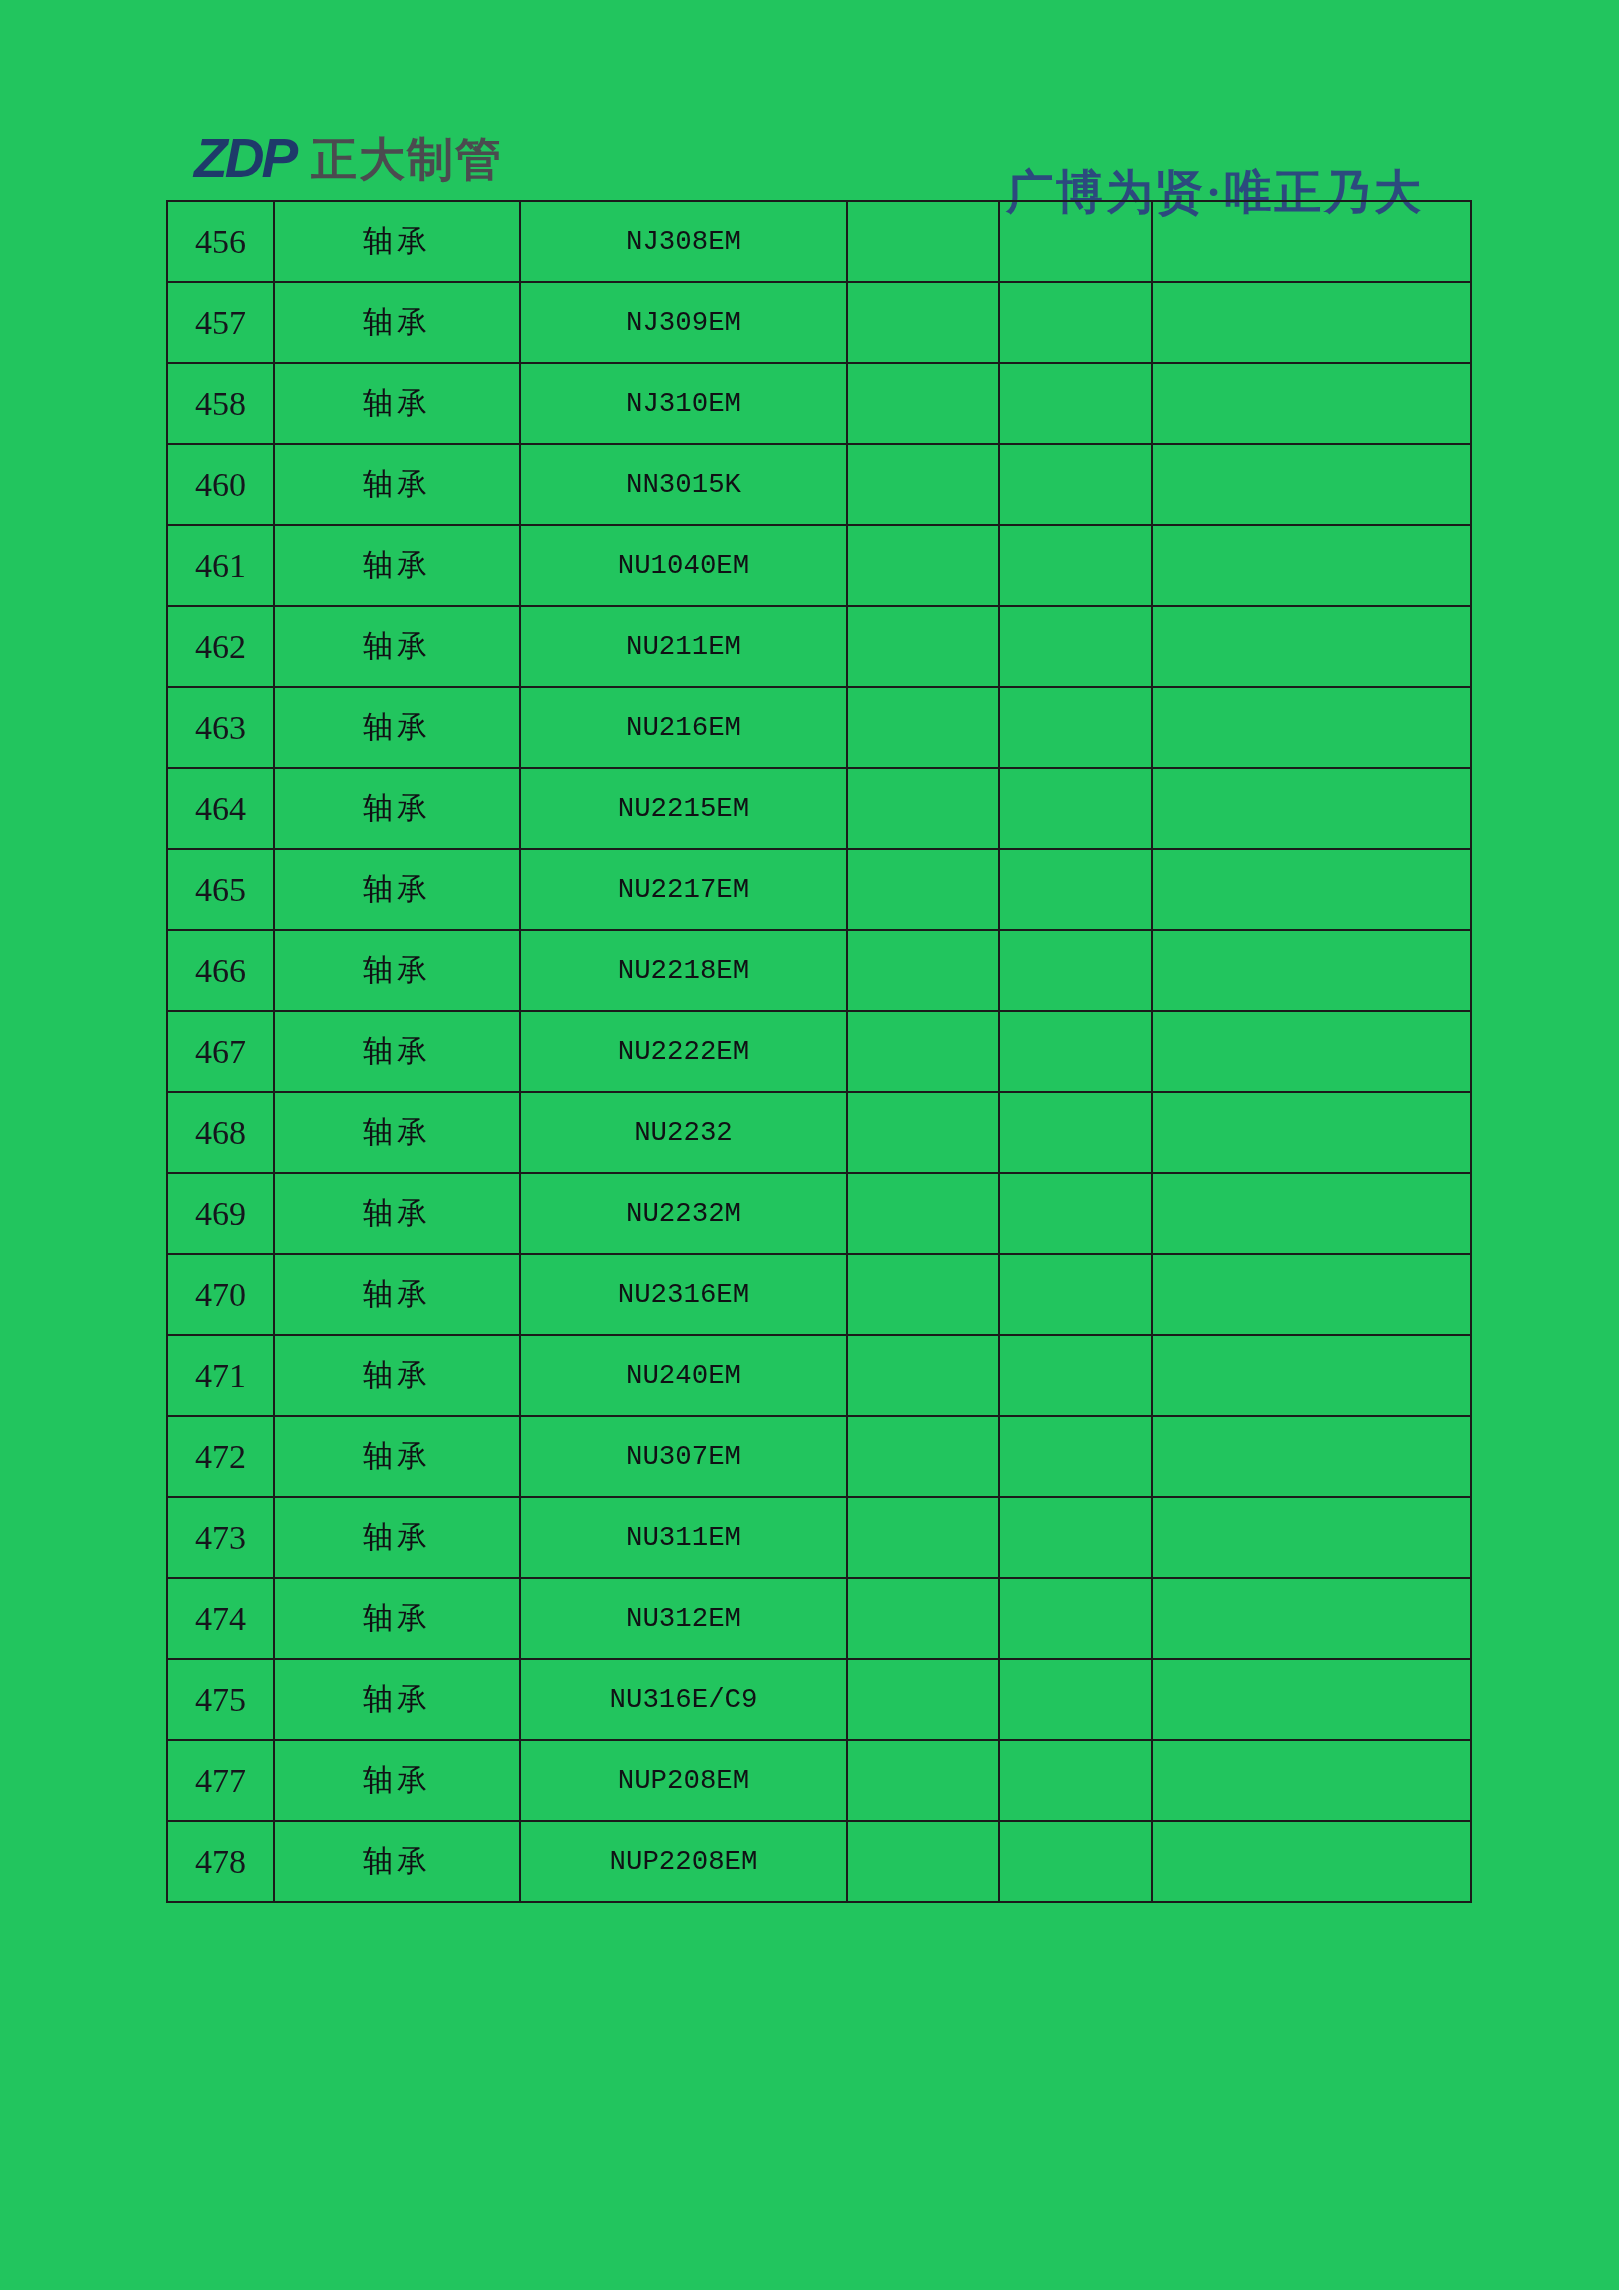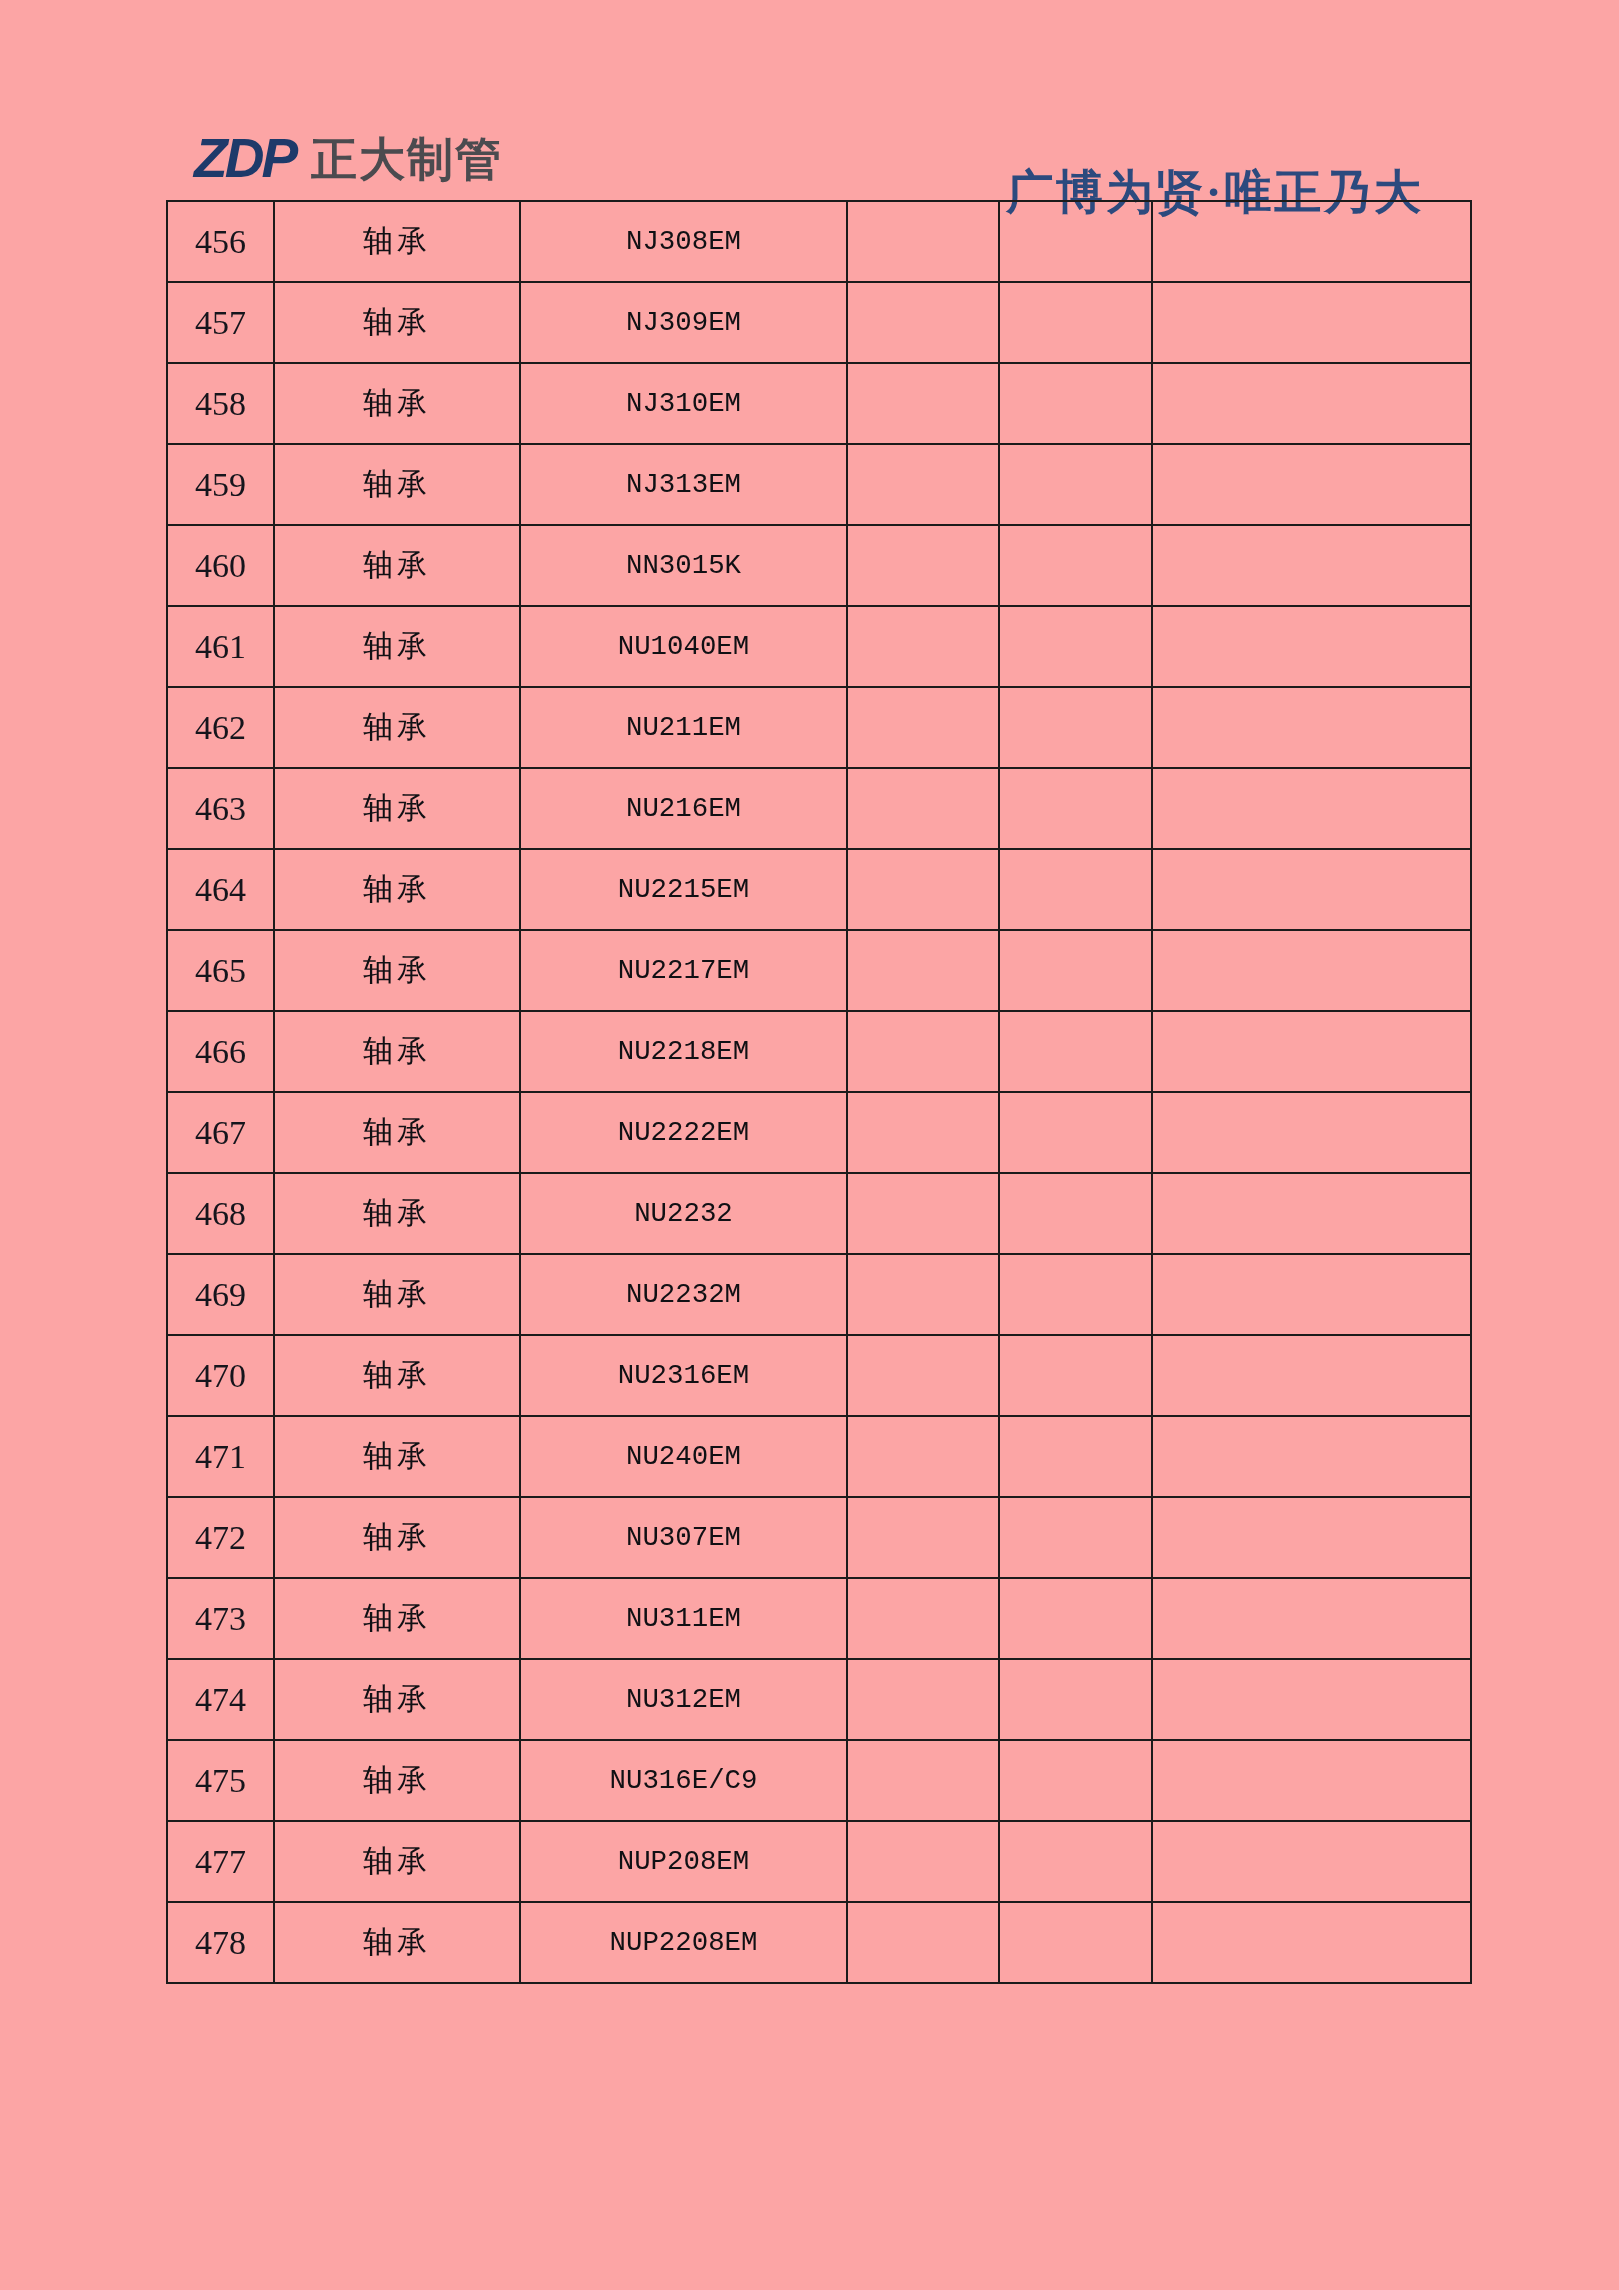--- a/index.html
+++ b/index.html
@@ -10,21 +10,21 @@
   body {
     width: 1619px;
     height: 2291px;
     position: relative;
     font-family: "Liberation Serif", serif;
     color: #111111;
   }
   .page {
     position: absolute;
     inset: 0;
-    background: #fca5a5;
+    background: #22c55e;
   }
 
   
   .logo {
     position: absolute;
     left: 194px;
     top: 131px;
     display: flex;
     align-items: center;
     white-space: nowrap;
@@ -152,28 +152,20 @@
           </tr>
           <tr>
             <td class="c0">458</td>
             <td class="c1">轴承</td>
             <td class="c2">NJ310EM</td>
             <td class="c3"></td>
             <td class="c4"></td>
             <td class="c5"></td>
           </tr>
           <tr>
-            <td class="c0">459</td>
-            <td class="c1">轴承</td>
-            <td class="c2">NJ313EM</td>
-            <td class="c3"></td>
-            <td class="c4"></td>
-            <td class="c5"></td>
-          </tr>
-          <tr>
             <td class="c0">460</td>
             <td class="c1">轴承</td>
             <td class="c2">NN3015K</td>
             <td class="c3"></td>
             <td class="c4"></td>
             <td class="c5"></td>
           </tr>
           <tr>
             <td class="c0">461</td>
             <td class="c1">轴承</td>

